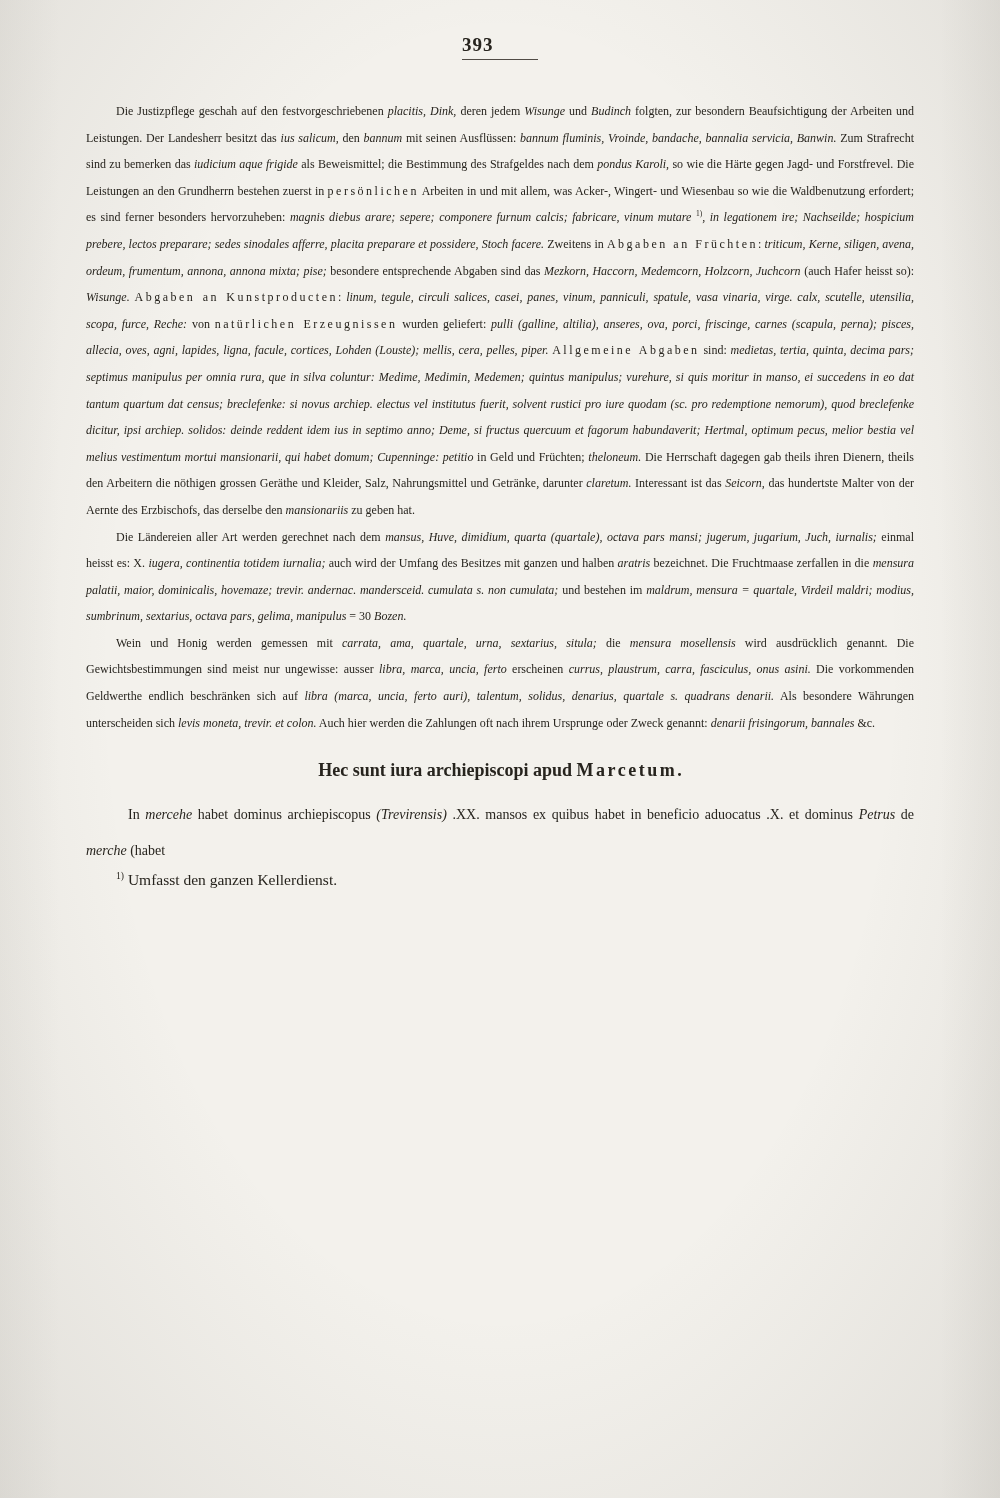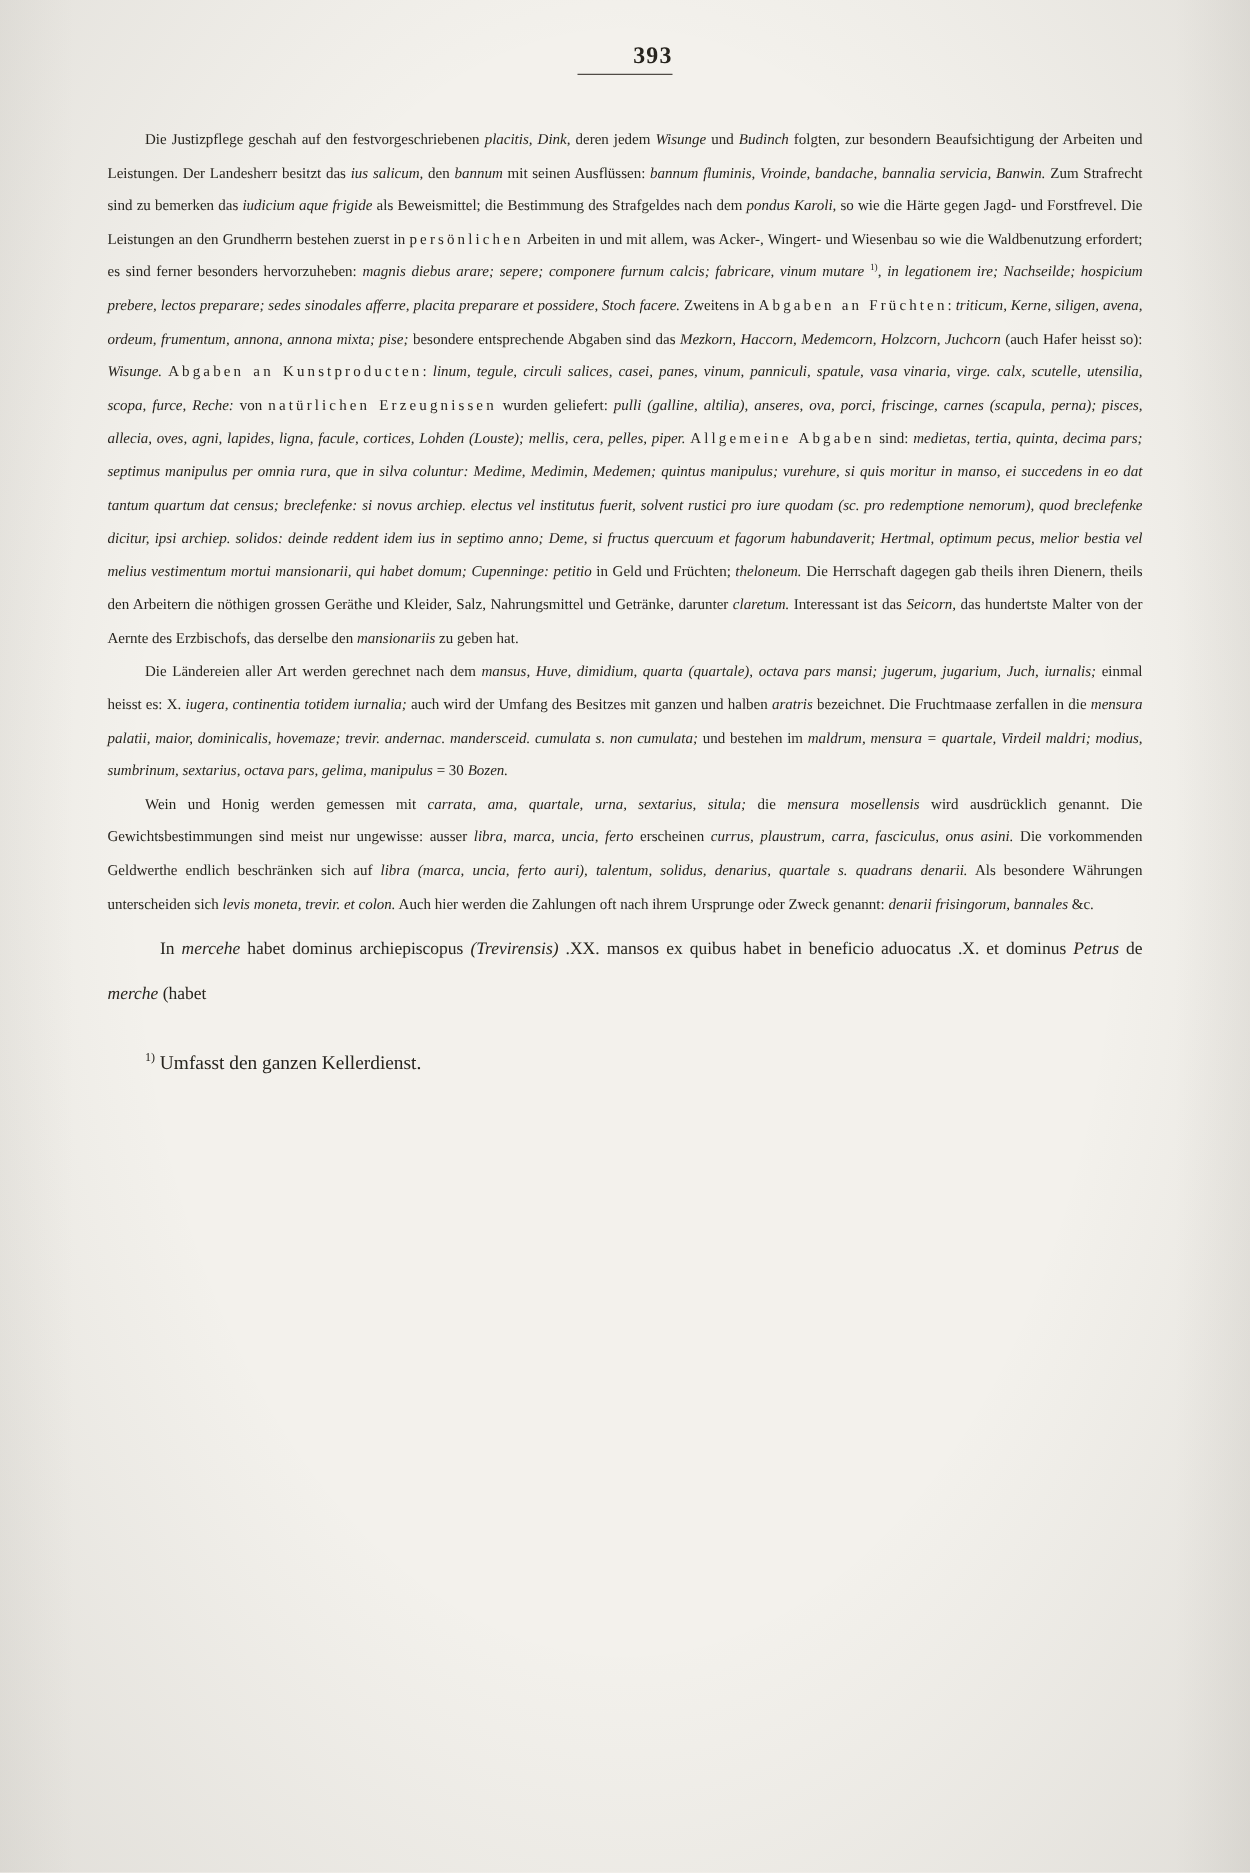--- a/index.html
+++ b/index.html
@@ -25,21 +25,21 @@
     pointer-events:none;
   }
   .page{
     position:relative;
     padding:34px 86px 0 86px;
     box-sizing:border-box;
   }
   .page-number{
     width:76px;
     margin:0 auto;
-    text-align:right;
+    text-align:left;
     font-size:19px;
     font-weight:bold;
     letter-spacing:1px;
     padding-bottom:3px;
     border-bottom:1.6px solid rgba(50,46,40,0.85);
   }
   .body-block{
     margin-top:38px;
   }
   .body-para{
@@ -59,39 +59,39 @@
     font-weight:bold;
   }
   .closing-para{
     margin:6px 0 0 0;
     font-size:14px;
     line-height:36px;
     text-align:justify;
     text-indent:42px;
   }
   .footnote{
-    margin-top:26px;
     padding-left:30px;
     font-size:15.5px;
     line-height:22px;
   }
 </style>
 </head>
 <body>
 
 <div class="vignette"></div>
 
 <div class="page">
 
   <div class="page-number">393</div>
 
   <div class="body-block">
       <p class="body-para"><span>Die Justizpflege geschah auf den festvorgeschriebenen </span><span class="it">placitis, Dink,</span><span> deren jedem </span><span class="it">Wisunge</span><span> und </span><span class="it">Budinch</span><span> folgten, zur besondern Beaufsichtigung der Arbeiten und Leistungen. Der Landesherr besitzt das </span><span class="it">ius salicum,</span><span> den </span><span class="it">bannum</span><span> mit seinen Ausflüssen: </span><span class="it">bannum fluminis, Vroinde, bandache, bannalia servicia, Banwin.</span><span> Zum Strafrecht sind zu bemerken das </span><span class="it">iudicium aque frigide</span><span> als Beweismittel; die Bestimmung des Strafgeldes nach dem </span><span class="it">pondus Karoli,</span><span> so wie die Härte gegen Jagd- und Forstfrevel. Die Leistungen an den Grundherrn bestehen zuerst in </span><span class="spaced">persönlichen</span><span> Arbeiten in und mit allem, was Acker-, Wingert- und Wiesenbau so wie die Waldbenutzung erfordert; es sind ferner besonders hervorzuheben: </span><span class="it">magnis diebus arare; sepere; componere furnum calcis; fabricare, vinum mutare</span><span> </span><span class="sup">1)</span><span>, </span><span class="it">in legationem ire; Nachseilde; hospicium prebere, lectos preparare; sedes sinodales afferre, placita preparare et possidere, Stoch facere.</span><span> Zweitens in </span><span class="spaced">Abgaben an Früchten</span><span>: </span><span class="it">triticum, Kerne, siligen, avena, ordeum, frumentum, annona, annona mixta; pise;</span><span> besondere entsprechende Abgaben sind das </span><span class="it">Mezkorn, Haccorn, Medemcorn, Holzcorn, Juchcorn</span><span> (auch Hafer heisst so): </span><span class="it">Wisunge.</span><span> </span><span class="spaced">Abgaben an Kunstproducten</span><span>: </span><span class="it">linum, tegule, circuli salices, casei, panes, vinum, panniculi, spatule, vasa vinaria, virge. calx, scutelle, utensilia, scopa, furce, Reche:</span><span> von </span><span class="spaced">natürlichen Erzeugnissen</span><span> wurden geliefert: </span><span class="it">pulli (galline, altilia), anseres, ova, porci, friscinge, carnes (scapula, perna); pisces, allecia, oves, agni, lapides, ligna, facule, cortices, Lohden (Louste); mellis, cera, pelles, piper.</span><span> </span><span class="spaced">Allgemeine Abgaben</span><span> sind: </span><span class="it">medietas, tertia, quinta, decima pars; septimus manipulus per omnia rura, que in silva coluntur: Medime, Medimin, Medemen; quintus manipulus; vurehure, si quis moritur in manso, ei succedens in eo dat tantum quartum dat census; breclefenke: si novus archiep. electus vel institutus fuerit, solvent rustici pro iure quodam (sc. pro redemptione nemorum), quod breclefenke dicitur, ipsi archiep. solidos: deinde reddent idem ius in septimo anno; Deme, si fructus quercuum et fagorum habundaverit; Hertmal, optimum pecus, melior bestia vel melius vestimentum mortui mansionarii, qui habet domum; Cupenninge: petitio</span><span> in Geld und Früchten; </span><span class="it">theloneum.</span><span> Die Herrschaft dagegen gab theils ihren Dienern, theils den Arbeitern die nöthigen grossen Geräthe und Kleider, Salz, Nahrungsmittel und Getränke, darunter </span><span class="it">claretum.</span><span> Interessant ist das </span><span class="it">Seicorn,</span><span> das hundertste Malter von der Aernte des Erzbischofs, das derselbe den </span><span class="it">mansionariis</span><span> zu geben hat.</span></p>
       <p class="body-para"><span>Die Ländereien aller Art werden gerechnet nach dem </span><span class="it">mansus, Huve, dimidium, quarta (quartale), octava pars mansi; jugerum, jugarium, Juch, iurnalis;</span><span> einmal heisst es: X. </span><span class="it">iugera, continentia totidem iurnalia;</span><span> auch wird der Umfang des Besitzes mit ganzen und halben </span><span class="it">aratris</span><span> bezeichnet. Die Fruchtmaase zerfallen in die </span><span class="it">mensura palatii, maior, dominicalis, hovemaze; trevir. andernac. mandersceid. cumulata s. non cumulata;</span><span> und bestehen im </span><span class="it">maldrum, mensura = quartale, Virdeil maldri; modius, sumbrinum, sextarius, octava pars, gelima, manipulus</span><span> = 30 </span><span class="it">Bozen.</span></p>
       <p class="body-para"><span>Wein und Honig werden gemessen mit </span><span class="it">carrata, ama, quartale, urna, sextarius, situla;</span><span> die </span><span class="it">mensura mosellensis</span><span> wird ausdrücklich genannt. Die Gewichtsbestimmungen sind meist nur ungewisse: ausser </span><span class="it">libra, marca, uncia, ferto</span><span> erscheinen </span><span class="it">currus, plaustrum, carra, fasciculus, onus asini.</span><span> Die vorkommenden Geldwerthe endlich beschränken sich auf </span><span class="it">libra (marca, uncia, ferto auri), talentum, solidus, denarius, quartale s. quadrans denarii.</span><span> Als besondere Währungen unterscheiden sich </span><span class="it">levis moneta, trevir. et colon.</span><span> Auch hier werden die Zahlungen oft nach ihrem Ursprunge oder Zweck genannt: </span><span class="it">denarii frisingorum, bannales</span><span> &amp;c.</span></p>
     </div>
 
+  <h3 class="section-heading"><span>Hec sunt iura archiepiscopi apud </span><span class="spaced">Marcetum</span><span>.</span></h3>
 
   <p class="closing-para"><span>In </span><span class="it">mercehe</span><span> habet dominus archiepiscopus </span><span class="it">(Trevirensis)</span><span> .XX. mansos ex quibus habet in beneficio aduocatus .X. et dominus </span><span class="it">Petrus</span><span> de </span><span class="it">merche</span><span> (habet</span></p>
 
   <div class="footnote"><span class="sup">1)</span><span> Umfasst den ganzen Kellerdienst.</span></div>
 
 </div>
 
 </body></html>

